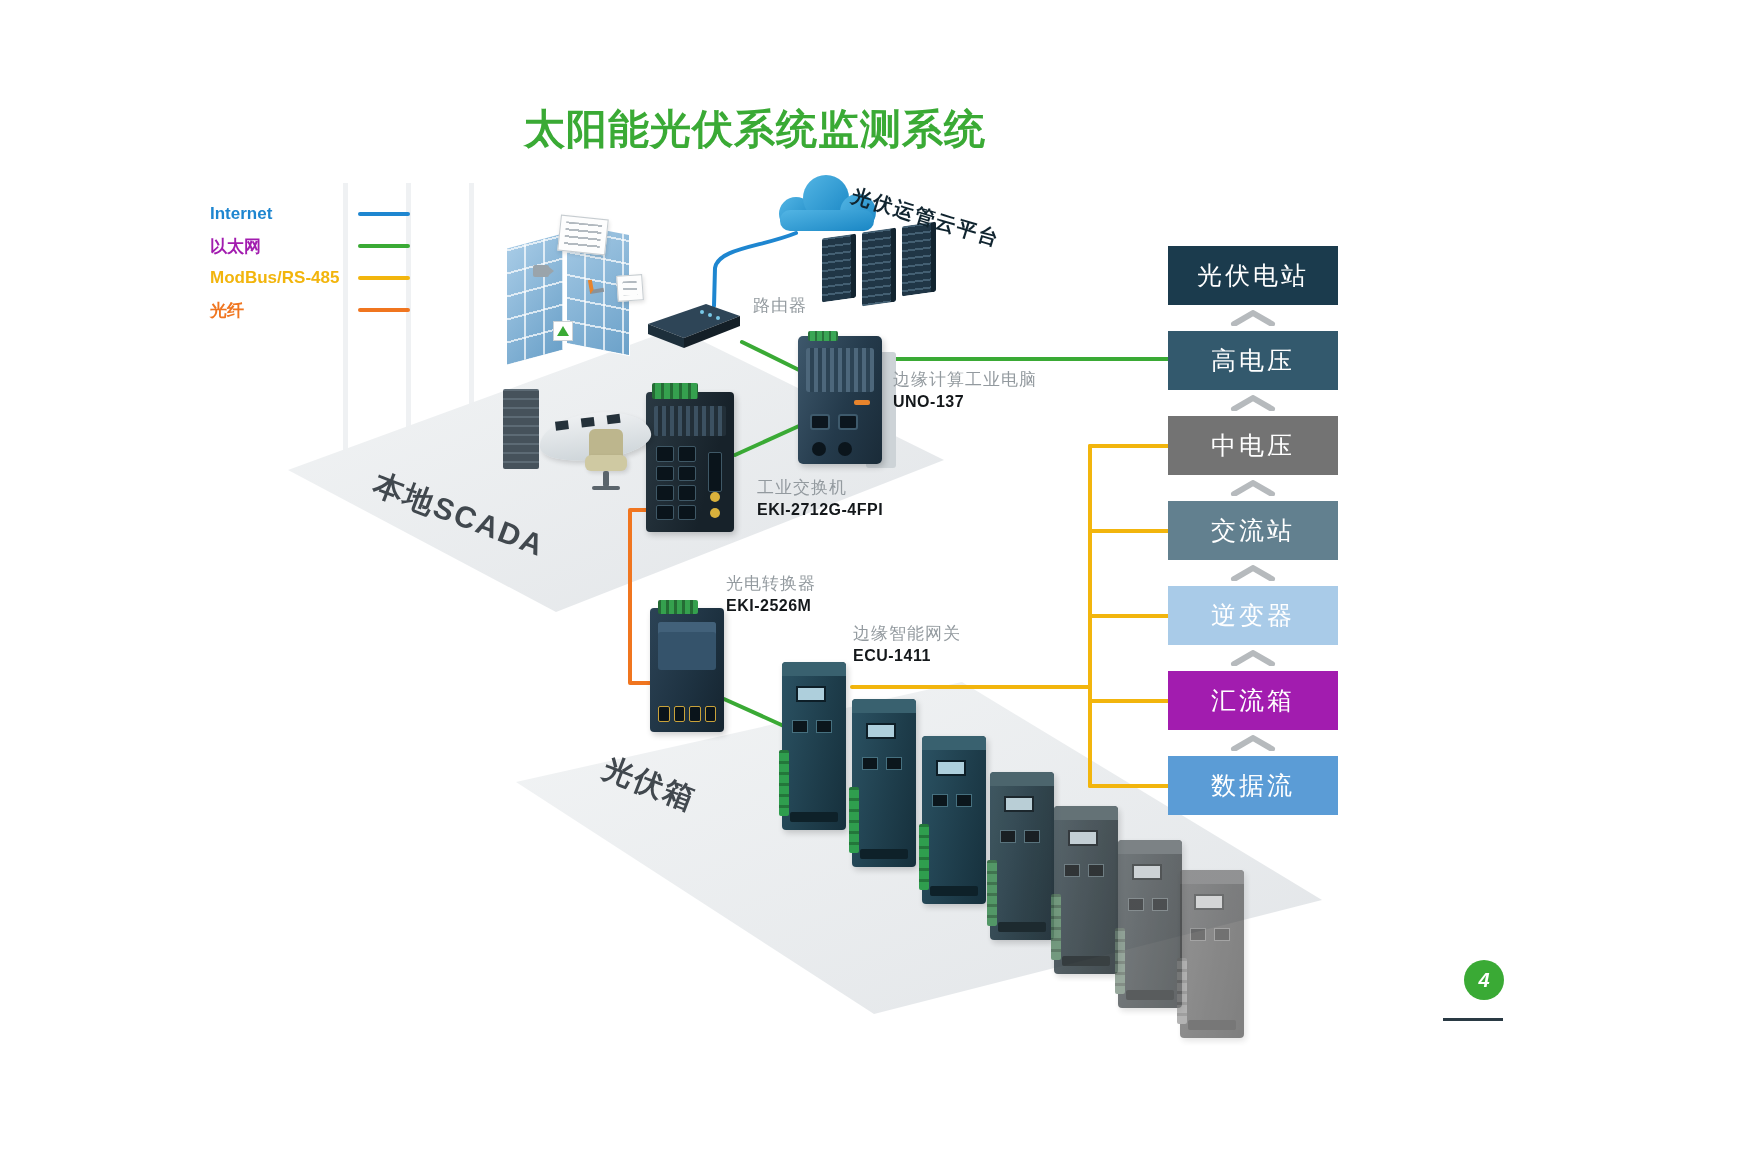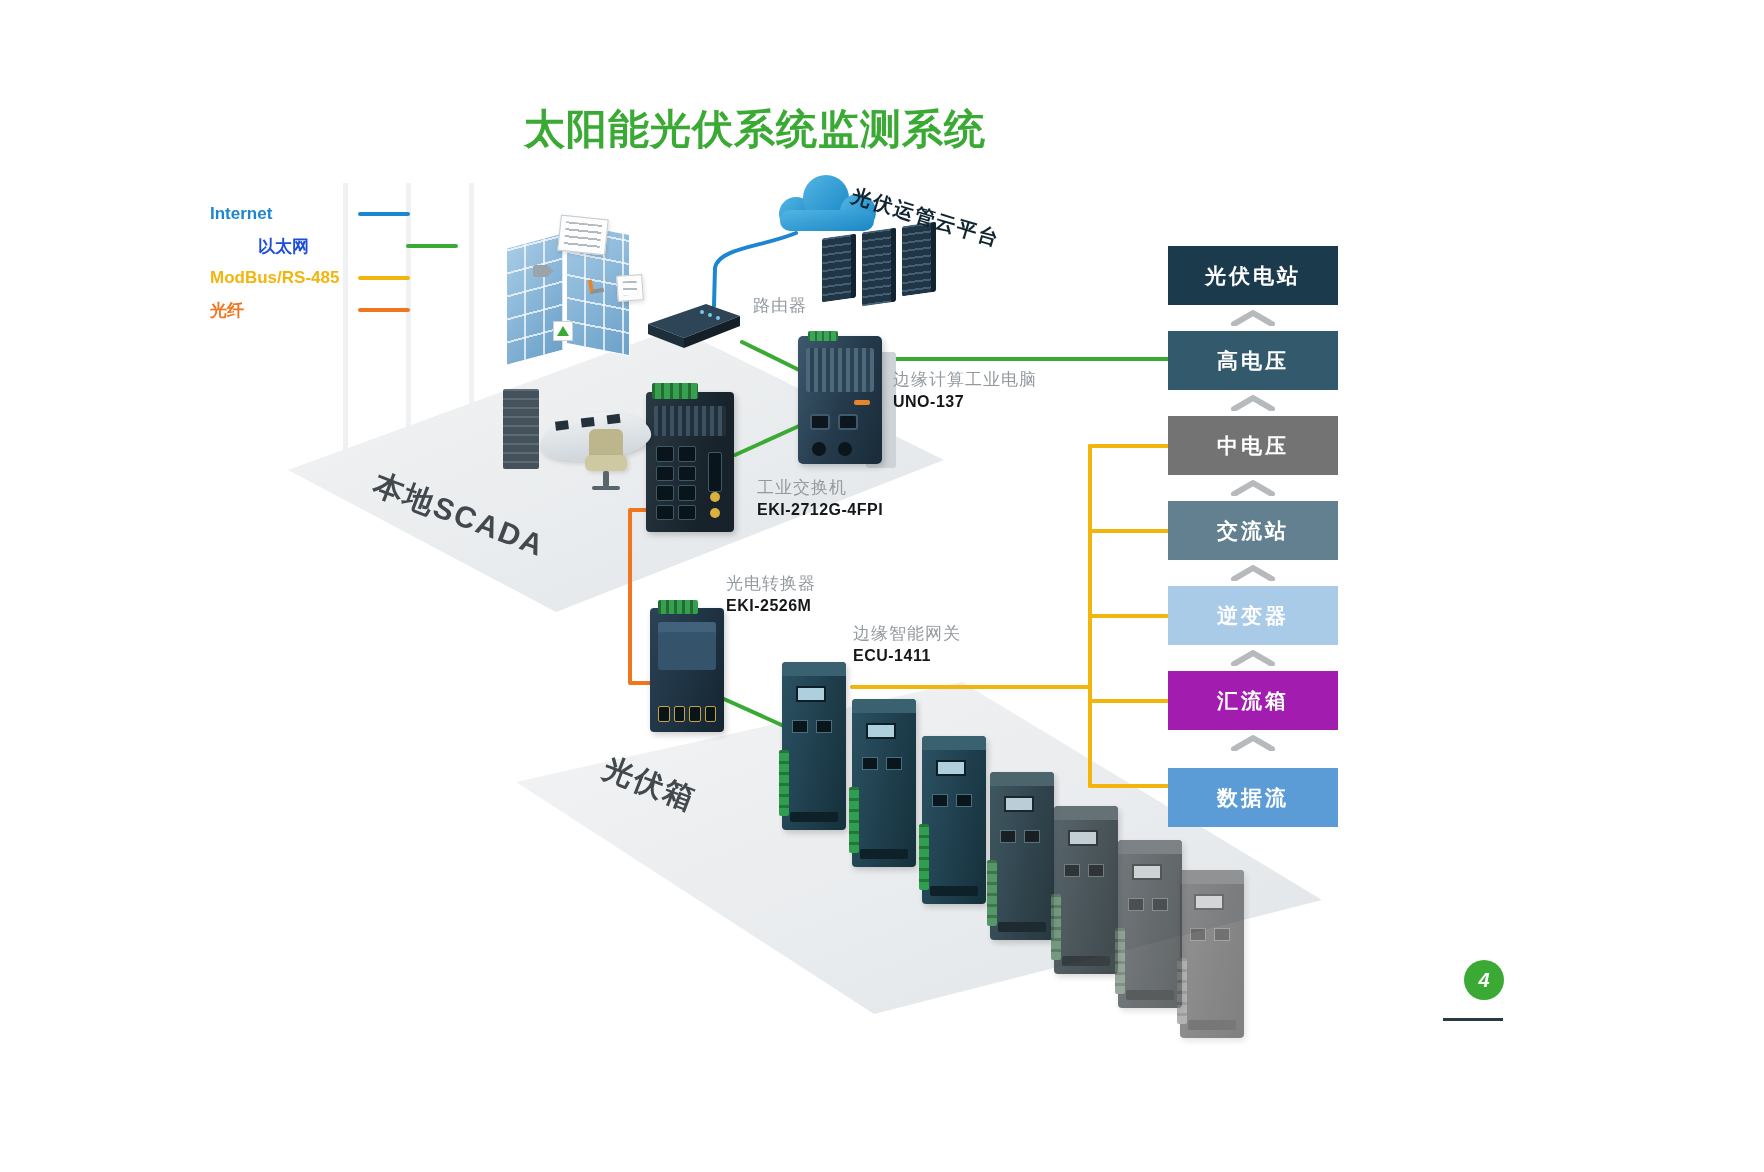--- a/index.html
+++ b/index.html
@@ -20,21 +20,21 @@
   .legend-line{width:52px;height:4px;border-radius:2px}
 
   .dev-label{z-index:3}
   .dev-desc{font-size:17px;color:#939a9f;margin-bottom:2px;letter-spacing:1px}
   .dev-model{font-size:16px;font-weight:bold;color:#14181b;letter-spacing:.5px}
 
   .area-label{font-size:30px;font-weight:bold;color:#41484e;transform-origin:left top;z-index:2;letter-spacing:2px}
   .cloud-label{left:856px;top:182px;font-size:20px;font-weight:bold;color:#10242f;transform:rotate(17deg);transform-origin:left top;z-index:4;letter-spacing:2px}
 
   .right-col{left:1168px;top:246px;width:170px;display:flex;flex-direction:column;z-index:2}
-  .stage-box{height:59px;display:flex;align-items:center;justify-content:center;color:#fff;font-size:21px;font-weight:bold;letter-spacing:3px}
+  .stage-box{height:59px;display:flex;align-items:center;justify-content:center;color:#fff;font-size:25px;font-weight:normal;letter-spacing:3px}
   .chev{height:26px;display:flex;align-items:center;justify-content:center}
 
   .pagenum{left:1464px;top:960px;width:40px;height:40px;border-radius:50%;display:flex;align-items:center;justify-content:center;color:#fff;font-size:20px;font-weight:bold;font-style:italic;z-index:3}
   .footer-line{left:1443px;top:1018px;width:60px;height:3px;background:#2a3a44;z-index:3}
 
   
   .rack{position:absolute;width:34px;background:#203646;border-radius:2px;transform:skewY(-8deg);
         background-image:repeating-linear-gradient(rgba(110,145,168,.45) 0 2px,transparent 2px 8px);
         box-shadow:inset -5px 0 0 #122430}
 
@@ -143,21 +143,21 @@
   </svg>
 
   <div class="abs title" style="color: rgb(58, 170, 53);">太阳能光伏系统监测系统</div>
 
   <div class="abs legend">
     <div class="legend-row">
       <span class="legend-label" style="color: rgb(30, 134, 208);">Internet</span>
       <span class="legend-line" style="background: rgb(30, 134, 208);"></span>
     </div>
     <div class="legend-row">
-      <span class="legend-label" style="color: #1d4ed8; margin-left: 48px;">以太网</span>
+      <span class="legend-label" style="color: #a21caf;">以太网</span>
       <span class="legend-line" style="background: rgb(58, 170, 53);"></span>
     </div>
     <div class="legend-row">
       <span class="legend-label" style="color: rgb(242, 181, 13);">ModBus/RS-485</span>
       <span class="legend-line" style="background: rgb(242, 181, 13);"></span>
     </div>
     <div class="legend-row">
       <span class="legend-label" style="color: rgb(240, 117, 31);">光纤</span>
       <span class="legend-line" style="background: rgb(240, 117, 31);"></span>
     </div>
@@ -360,19 +360,19 @@
         <svg width="46" height="16" viewBox="0 0 46 16">
           <polyline points="4,14 23,3 42,14" fill="none" stroke="#b6babd" stroke-width="6" stroke-linecap="round" stroke-linejoin="round"></polyline>
         </svg>
       </div>
     <div class="stage-box" style="background: #a21caf;">汇流箱</div>
     <div class="chev">
         <svg width="46" height="16" viewBox="0 0 46 16">
           <polyline points="4,14 23,3 42,14" fill="none" stroke="#b6babd" stroke-width="6" stroke-linecap="round" stroke-linejoin="round"></polyline>
         </svg>
       </div>
-    <div class="stage-box" style="background: rgb(91, 156, 214); margin-top: 12px;">数据流</div>
+    <div class="stage-box" style="background: rgb(91, 156, 214);">数据流</div>
   </div>
 
   <div class="abs pagenum" style="background: rgb(58, 170, 53);">4</div>
   <div class="abs footer-line"></div>
 
 </div>
 
 </body></html>

